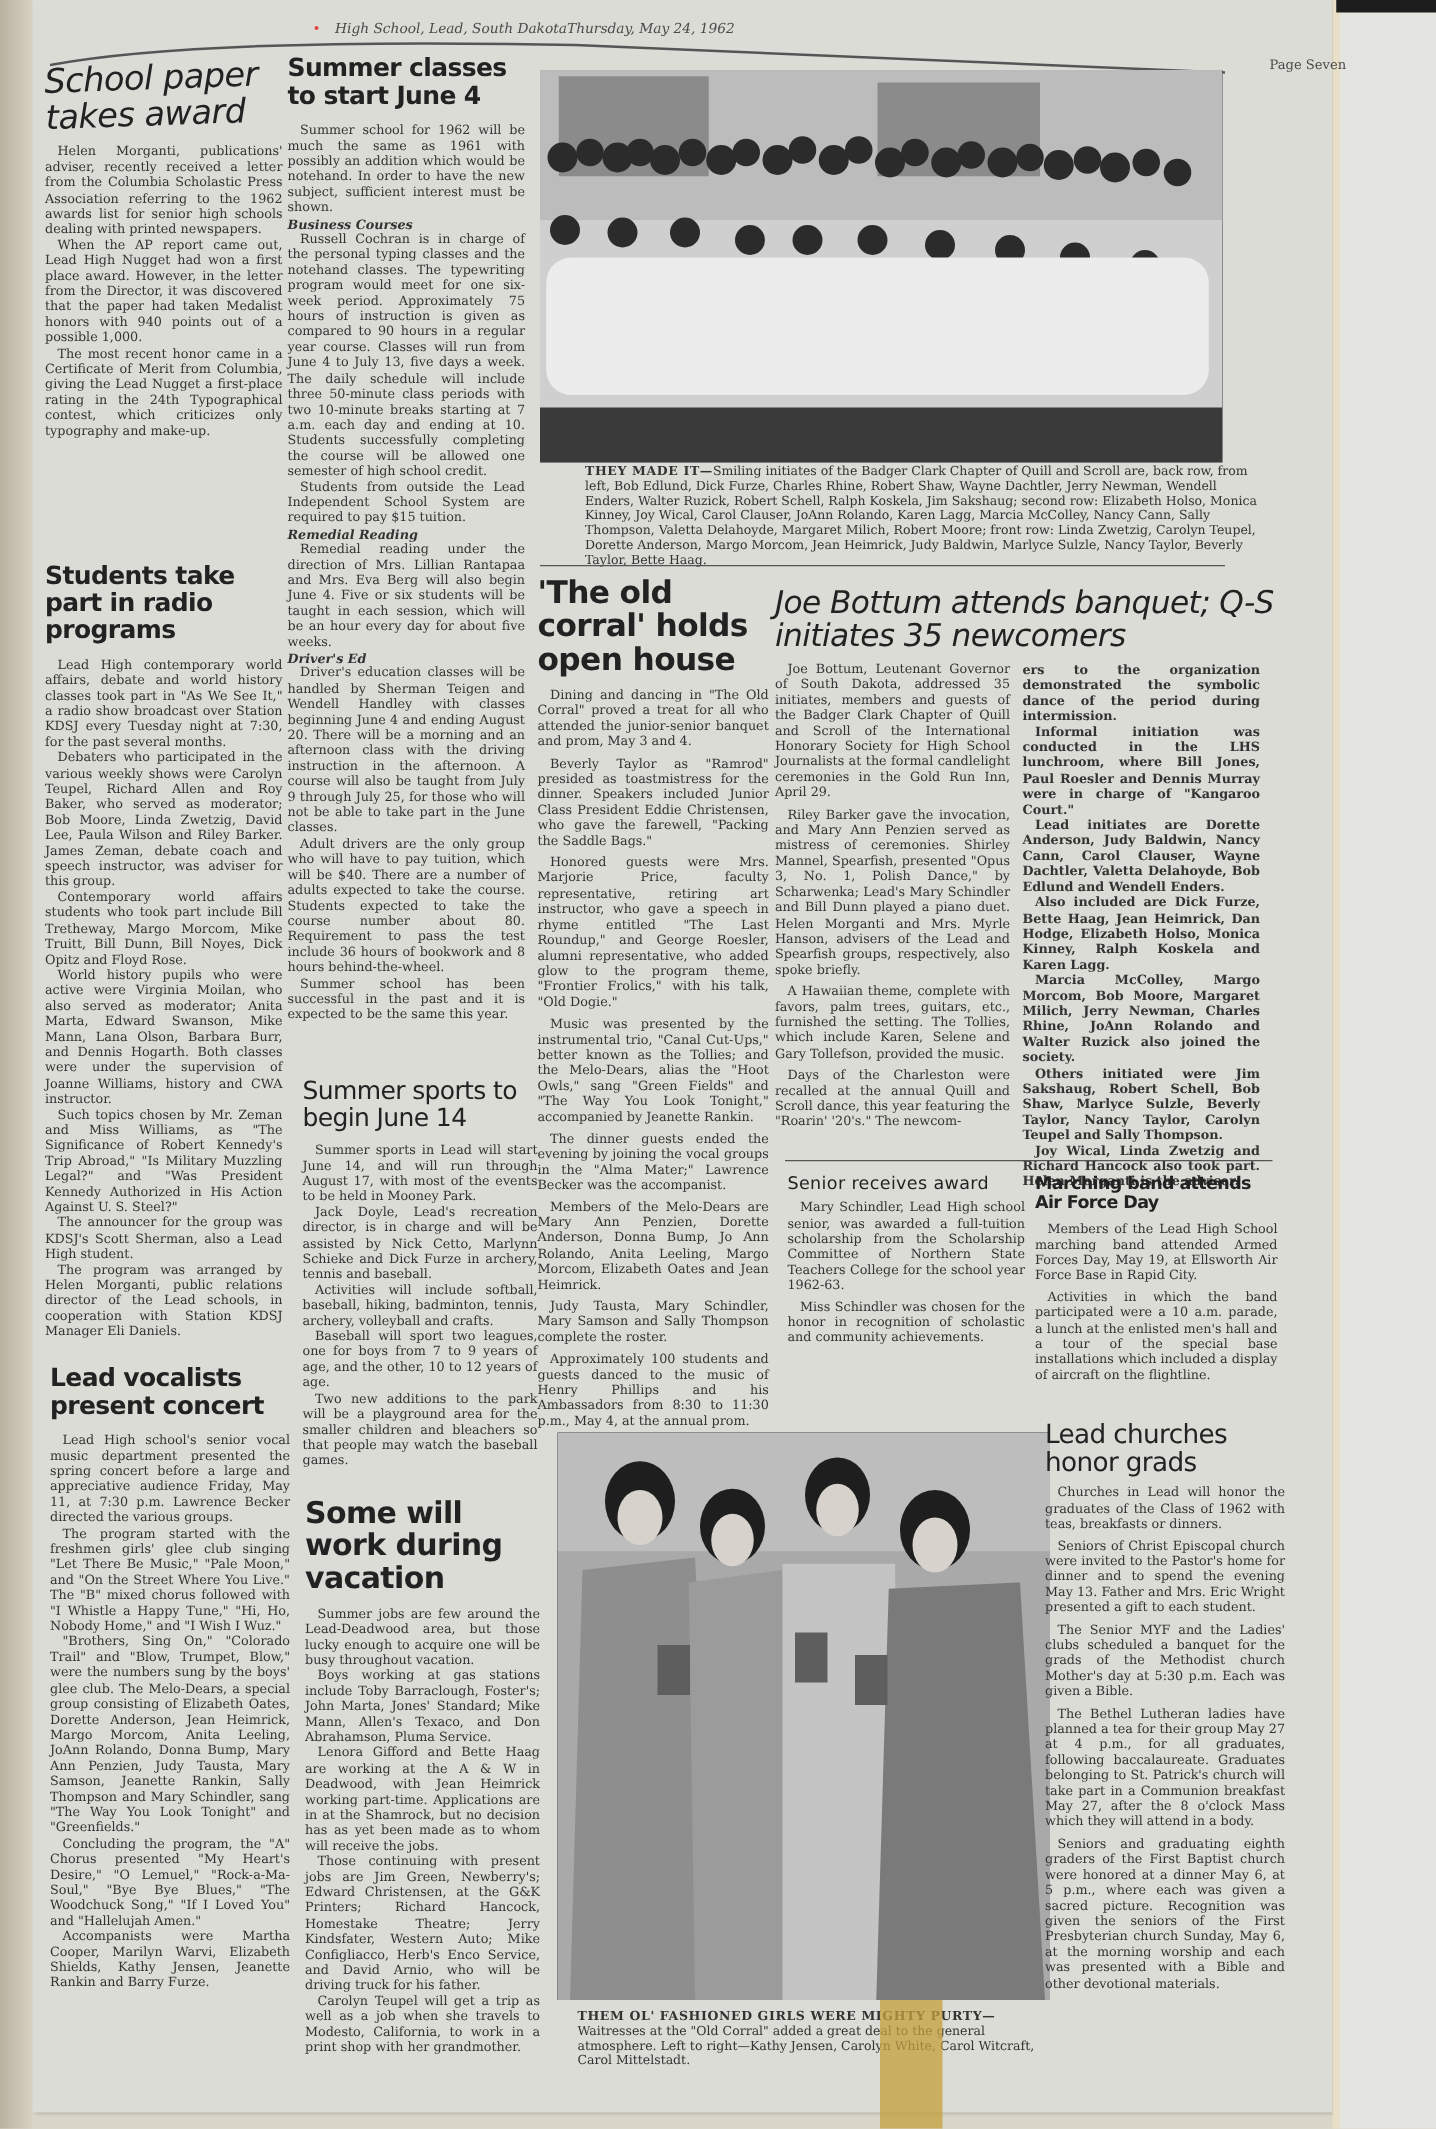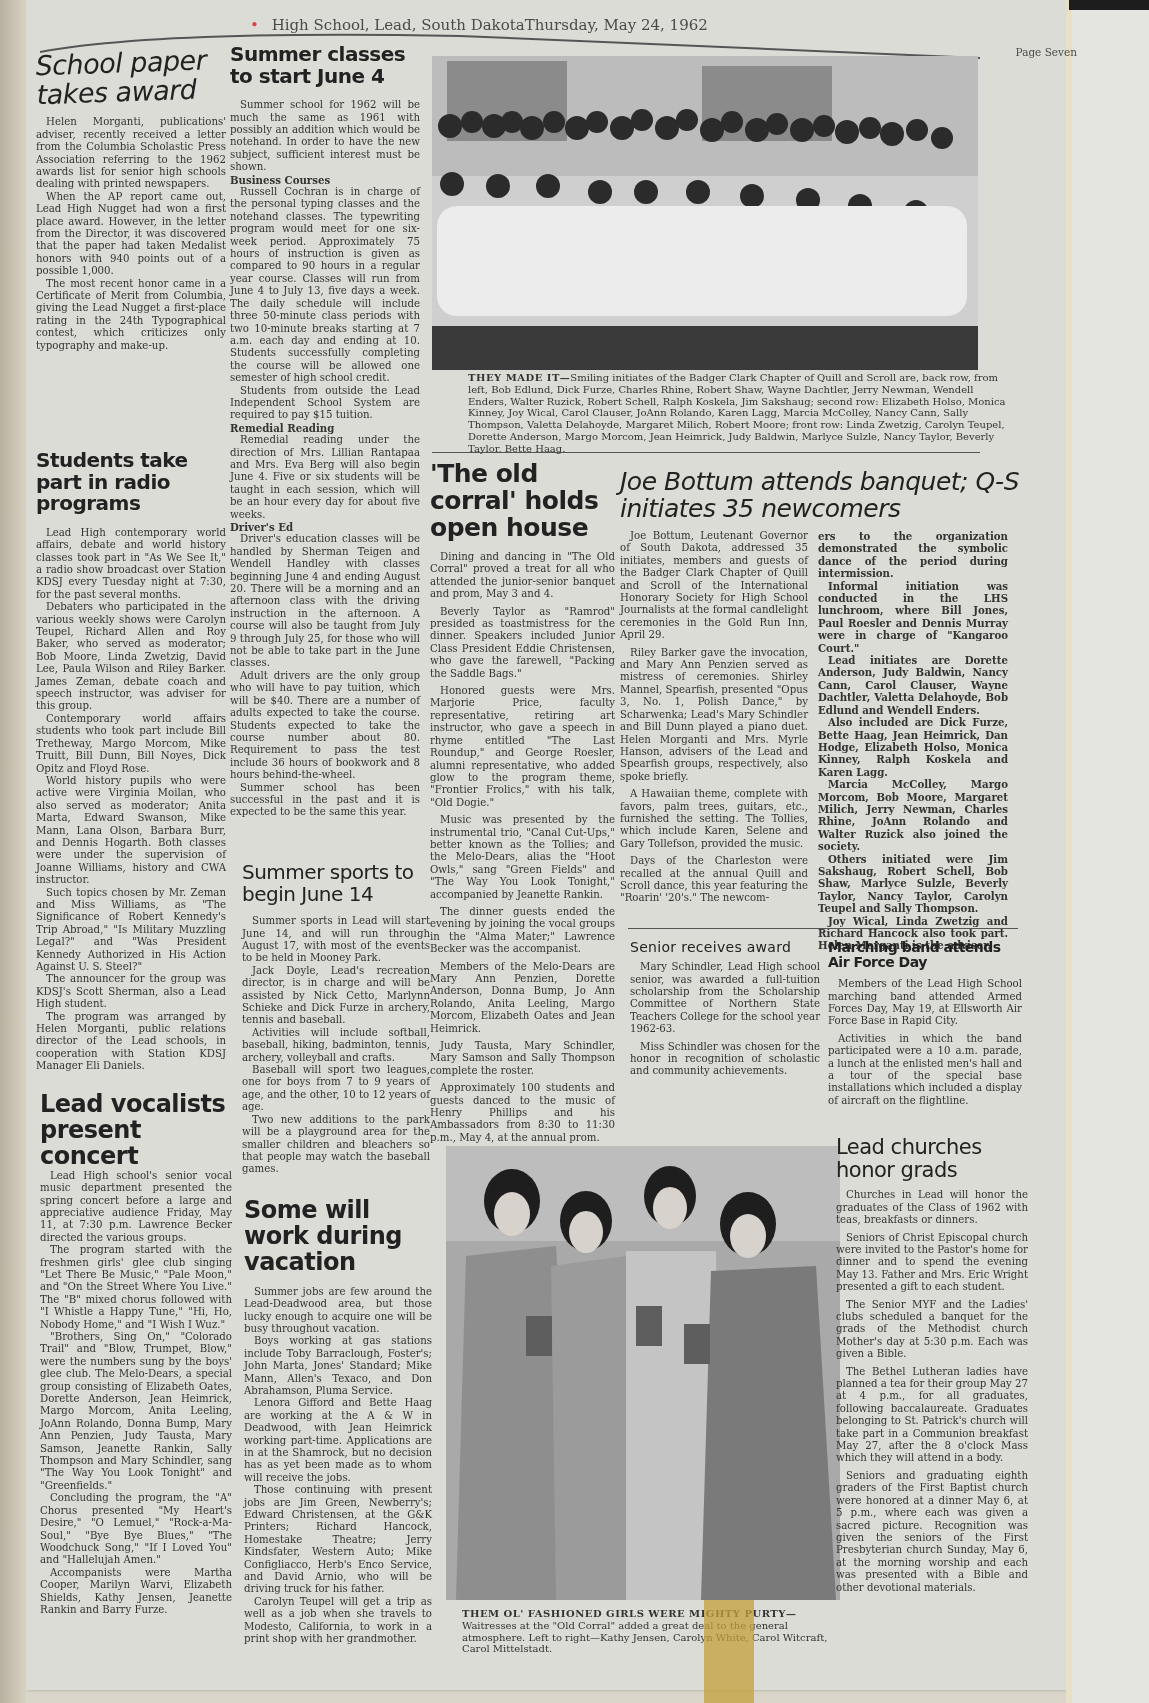--- a/index.html
+++ b/index.html
@@ -2,29 +2,29 @@
 <html><head>
 <meta charset="utf-8">
 <style>
   html,body{margin:0;padding:0;}
   body{width:1149px;height:1703px;background:#d9d5c8;position:relative;overflow:hidden;font-family:"DejaVu Serif","Liberation Serif",serif;}
   .binding-left{position:absolute;left:0;top:0;width:26px;height:1703px;background:linear-gradient(90deg,#b9b1a0,#d8d2c2);}
   .page{position:absolute;left:26px;top:0;width:1040px;height:1690px;background:#dcdcd6;box-shadow:2px 0 3px rgba(0,0,0,.25);}
   .page-edge-right{position:absolute;left:1066px;top:0;width:83px;height:1703px;background:linear-gradient(90deg,#e8e0c6 0 6px,#e4e4e0 6px);}
   .corner-dark{position:absolute;right:0;top:0;width:80px;height:10px;background:#1d1d1d;}
   .tape{position:absolute;left:704px;top:1600px;width:50px;height:103px;background:rgba(196,160,60,.75);}
-  .hdr{position:absolute;top:16px;left:250px;font-size:15px;color:#4a4a4a;}
+  .hdr{position:absolute;top:16px;left:250px;font-size:11px;color:#4a4a4a;font-style:italic;}
   .hdr .dot{color:#d44;margin-right:8px;}
   .pageno{position:absolute;top:46px;right:72px;font-size:10.5px;color:#4a4a4a;}
   .rule-curve{position:absolute;left:40px;top:30px;width:940px;height:40px;}
   .abs{position:absolute;}
   h2{margin:0;font-family:"DejaVu Sans","Liberation Sans",sans-serif;font-weight:bold;color:#222;line-height:1.08;letter-spacing:-.5px;}
   .hl-it{font-style:italic;font-weight:normal;}
   p{margin:0;font-size:10.2px;line-height:12.4px;color:#333;text-align:justify;text-indent:10px;}
-  p.sub{font-weight:bold;text-indent:0;}
+  p.sub{font-weight:bold;text-indent:0;font-style:italic;}
   .gap{height:5px;}
   .photo{position:absolute;background:#2a2a2a;overflow:hidden;}
   .photo svg{width:100%;height:100%;display:block;}
   .caption{font-size:10px;line-height:11.8px;color:#333;}
   .caption b{letter-spacing:.5px;}
   .rule{position:absolute;height:1px;background:#555;}
 </style>
 </head>
 <body>
 
@@ -56,21 +56,21 @@
   <p>Lead High contemporary world affairs, debate and world history classes took part in "As We See It," a radio show broadcast over Station KDSJ every Tuesday night at 7:30, for the past several months.</p>
   <p>Debaters who participated in the various weekly shows were Carolyn Teupel, Richard Allen and Roy Baker, who served as moderator; Bob Moore, Linda Zwetzig, David Lee, Paula Wilson and Riley Barker. James Zeman, debate coach and speech instructor, was adviser for this group.</p>
   <p>Contemporary world affairs students who took part include Bill Tretheway, Margo Morcom, Mike Truitt, Bill Dunn, Bill Noyes, Dick Opitz and Floyd Rose.</p>
   <p>World history pupils who were active were Virginia Moilan, who also served as moderator; Anita Marta, Edward Swanson, Mike Mann, Lana Olson, Barbara Burr, and Dennis Hogarth. Both classes were under the supervision of Joanne Williams, history and CWA instructor.</p>
   <p>Such topics chosen by Mr. Zeman and Miss Williams, as "The Significance of Robert Kennedy's Trip Abroad," "Is Military Muzzling Legal?" and "Was President Kennedy Authorized in His Action Against U. S. Steel?"</p>
   <p>The announcer for the group was KDSJ's Scott Sherman, also a Lead High student.</p>
   <p>The program was arranged by Helen Morganti, public relations director of the Lead schools, in cooperation with Station KDSJ Manager Eli Daniels.</p>
 </div>
 
 <div class="abs" style="left:40px;top:1092px;width:192px;">
-  <h2 style="font-size:24px;margin-bottom:0;">Lead vocalists present concert</h2>
+  <h2 style="font-size:20px;margin-bottom:12px;">Lead vocalists present concert</h2>
   <p>Lead High school's senior vocal music department presented the spring concert before a large and appreciative audience Friday, May 11, at 7:30 p.m. Lawrence Becker directed the various groups.</p>
   <p>The program started with the freshmen girls' glee club singing "Let There Be Music," "Pale Moon," and "On the Street Where You Live." The "B" mixed chorus followed with "I Whistle a Happy Tune," "Hi, Ho, Nobody Home," and "I Wish I Wuz."</p>
   <p>"Brothers, Sing On," "Colorado Trail" and "Blow, Trumpet, Blow," were the numbers sung by the boys' glee club. The Melo-Dears, a special group consisting of Elizabeth Oates, Dorette Anderson, Jean Heimrick, Margo Morcom, Anita Leeling, JoAnn Rolando, Donna Bump, Mary Ann Penzien, Judy Tausta, Mary Samson, Jeanette Rankin, Sally Thompson and Mary Schindler, sang "The Way You Look Tonight" and "Greenfields."</p>
   <p>Concluding the program, the "A" Chorus presented "My Heart's Desire," "O Lemuel," "Rock-a-Ma-Soul," "Bye Bye Blues," "The Woodchuck Song," "If I Loved You" and "Hallelujah Amen."</p>
   <p>Accompanists were Martha Cooper, Marilyn Warvi, Elizabeth Shields, Kathy Jensen, Jeanette Rankin and Barry Furze.</p>
 </div>
 
 <div class="abs" style="left:230px;top:44px;width:190px;">
   <h2 style="font-size:20px;margin-bottom:12px;">Summer classes to start June 4</h2>
   <p>Summer school for 1962 will be much the same as 1961 with possibly an addition which would be notehand. In order to have the new subject, sufficient interest must be shown.</p>

